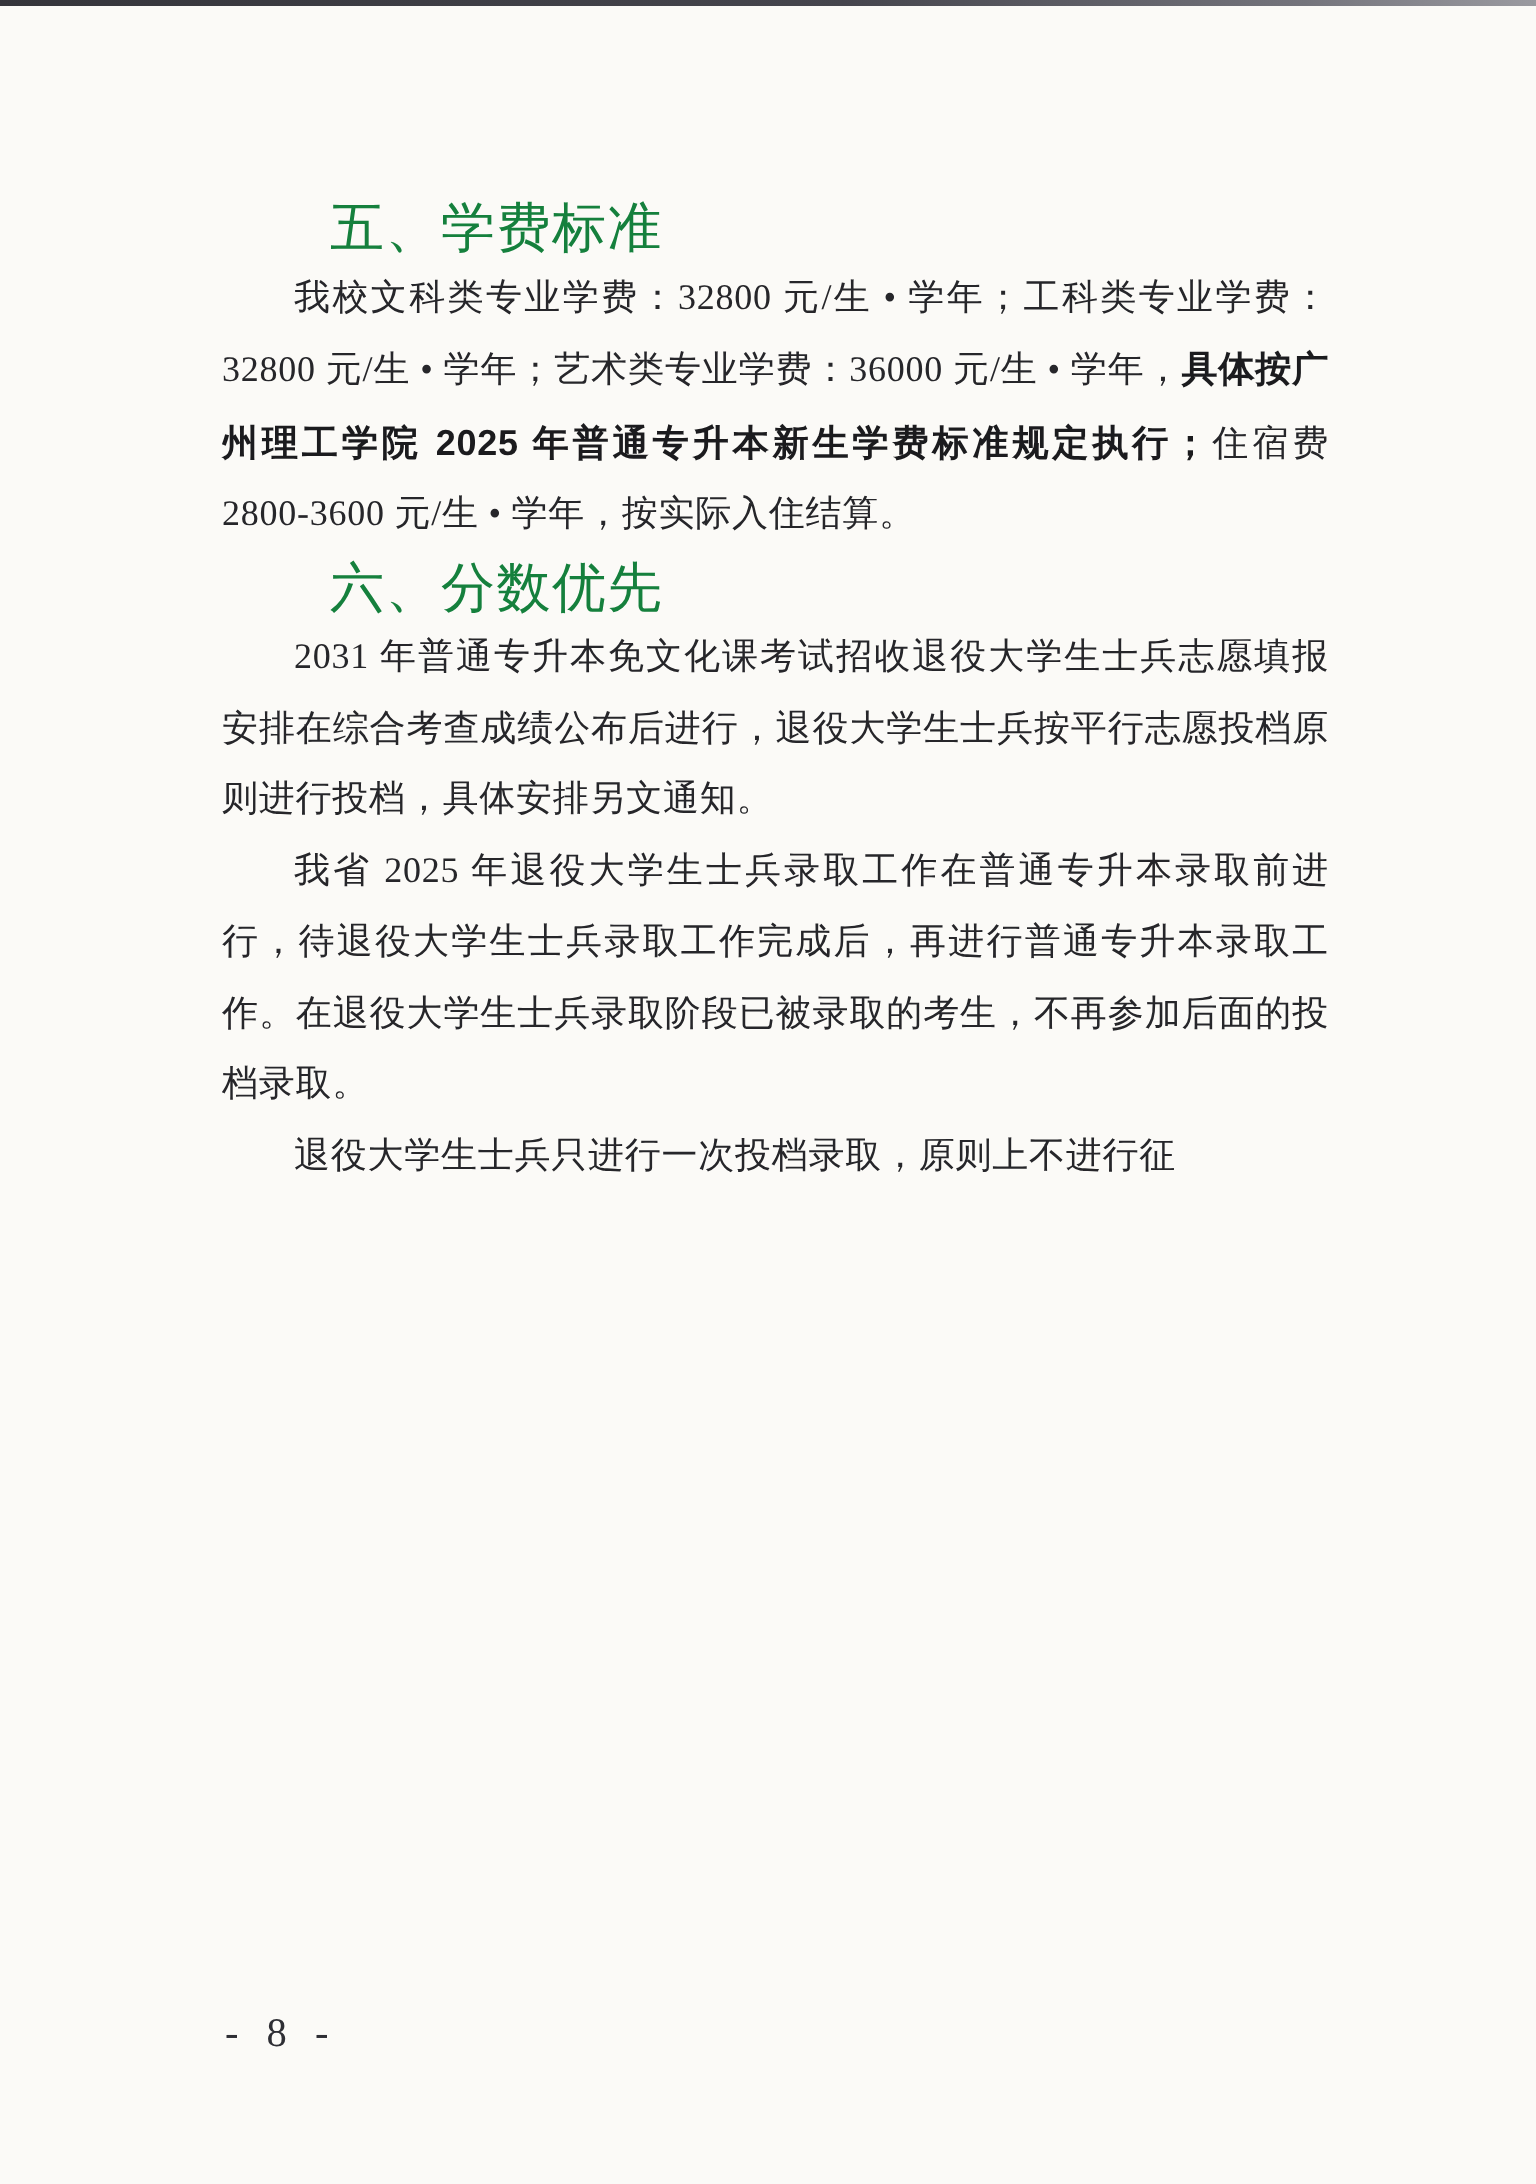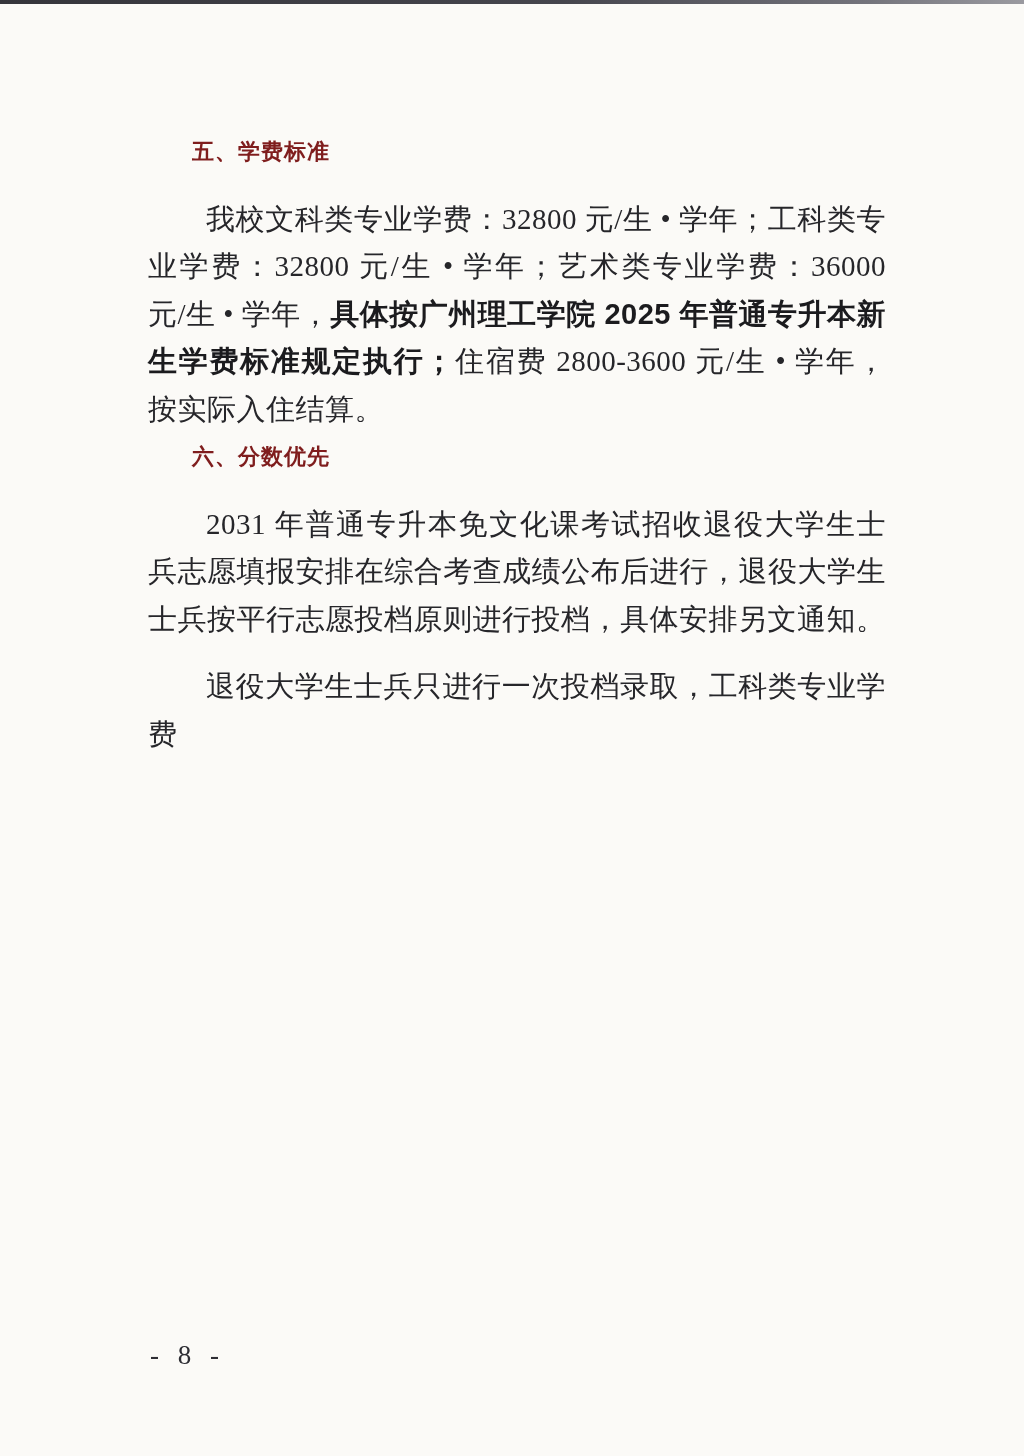--- a/index.html
+++ b/index.html
@@ -27,35 +27,34 @@
     background: linear-gradient(to right, #35353b 0%, #45454d 55%, #74747c 85%, #9a9aa0 100%);
   }
   .content {
     position: absolute;
     left: 148px;
     top: 128px;
     width: 738px;
   }
   .heading {
     font-family: "Liberation Sans", "DejaVu Sans", sans-serif;
-    font-weight: 700;
-    font-size: 22px;
+    font-weight: 400;
+    font-size: 36px;
     line-height: 47.5px;
     text-indent: 2em;
     letter-spacing: 1px;
-    color: #7f1d1d;
+    color: #15803d;
   }
   .para {
-    font-size: 29px;
+    font-size: 24px;
     line-height: 47.5px;
     text-indent: 2em;
     text-align: justify;
     text-justify: inter-ideograph;
     letter-spacing: 0.5px;
-    margin-top: 20px;
   }
   .para .seg { font-weight: 400; }
   .para .seg-bold {
     font-weight: 700;
     font-family: "Liberation Sans", "DejaVu Sans", sans-serif;
     color: #1b1b1e;
   }
   .page-number {
     position: absolute;
     left: 150px;
@@ -75,19 +74,20 @@
 
   <div class="heading">五、学费标准</div>
 
   <p class="para"><span class="seg">我校文科类专业学费：32800 元/生 • 学年；工科类专业学费：32800 元/生 • 学年；艺术类专业学费：36000 元/生 • 学年，</span><span class="seg-bold">具体按广州理工学院 2025 年普通专升本新生学费标准规定执行；</span><span class="seg">住宿费 2800-3600 元/生 • 学年，按实际入住结算。</span></p>
 
   <div class="heading">六、分数优先</div>
 
   <p class="para">2031 年普通专升本免文化课考试招收退役大学生士兵志愿填报安排在综合考查成绩公布后进行，退役大学生士兵按平行志愿投档原则进行投档，具体安排另文通知。</p>
 
 
+  <p class="para">我省 2025 年退役大学生士兵录取工作在普通专升本录取前进行，待退役大学生士兵录取工作完成后，再进行普通专升本录取工作。在退役大学生士兵录取阶段已被录取的考生，不再参加后面的投档录取。</p>
 
 
-  <p class="para">退役大学生士兵只进行一次投档录取，工科类专业学费</p>
+  <p class="para">退役大学生士兵只进行一次投档录取，原则上不进行征</p>
 
 </div>
 
 <div class="page-number">- 8 -</div>
 
 </body></html>

